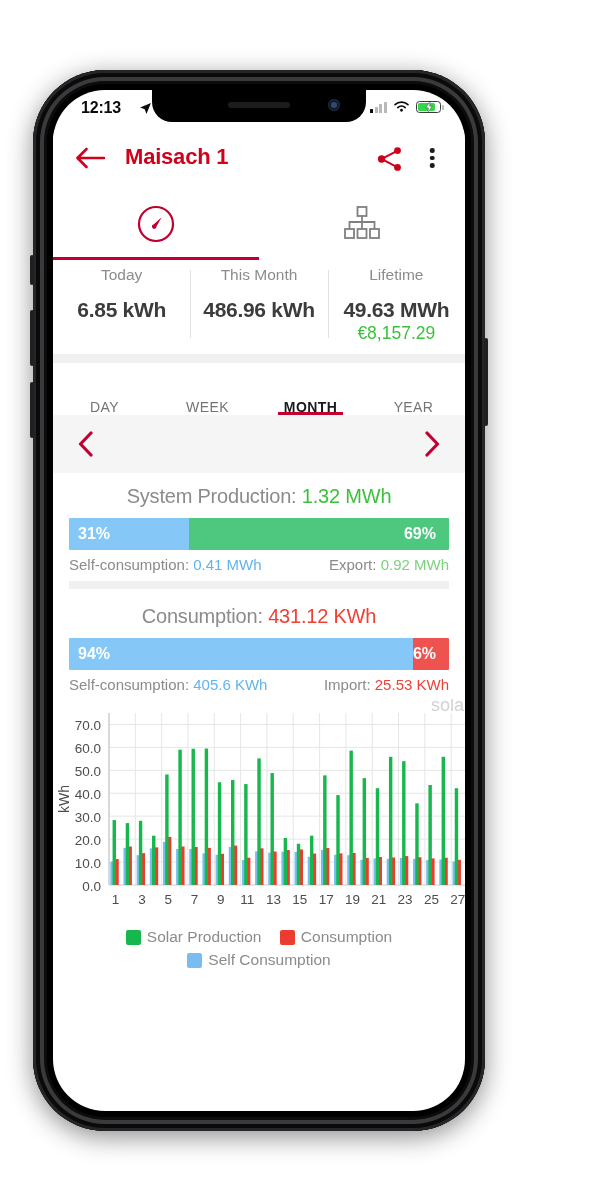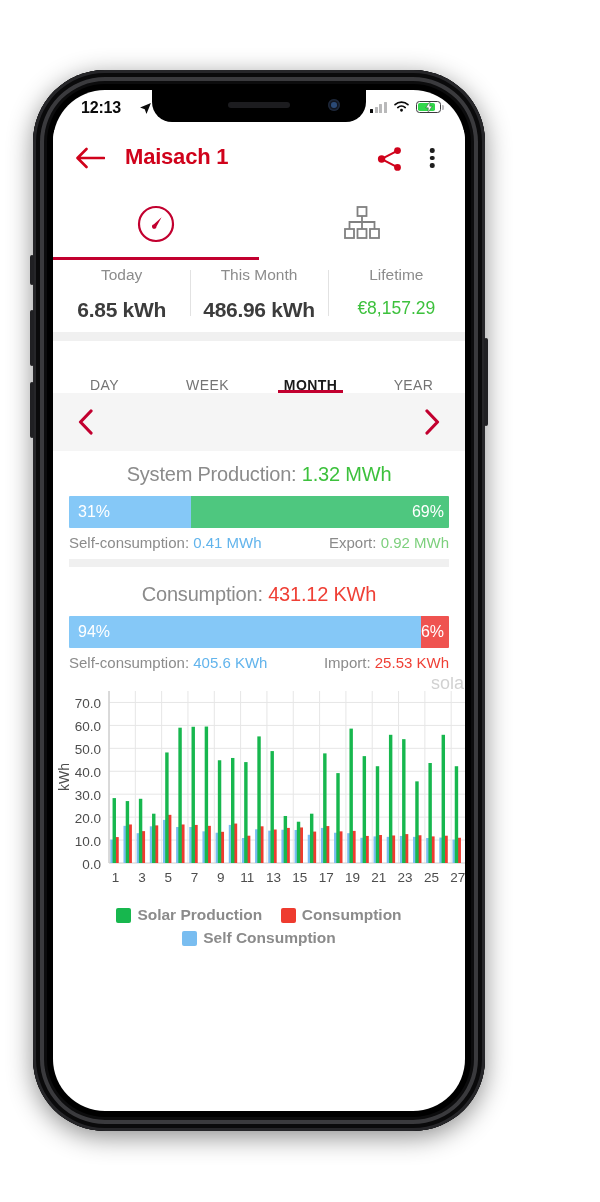--- a/index.html
+++ b/index.html
@@ -343,25 +343,25 @@
     display: flex;
     height: 32px;
     overflow: hidden;
     border-radius: 1px;
   }
   .bar-seg {
     display: flex;
     align-items: center;
     color: #fff;
     font-size: 16px;
-    font-weight: normal;
+    font-weight: bold;
     box-sizing: border-box;
   }
   .bar-seg.left  { justify-content: flex-start; padding-left: 9px; }
-  .bar-seg.right { justify-content: flex-end;  padding-right: 5px; text-align: right; }
+  .bar-seg.right { justify-content: flex-end;  padding-right: 13px; text-align: right; }
   .bar-foot {
     display: flex;
     justify-content: space-between;
     margin-top: 6px;
     font-size: 15px;
     color: #8b8b8b;
   }
   .block-sep { height: 8px; background: #f0f0f0; margin-top: 8px; }
 
   
@@ -381,21 +381,20 @@
   }
   .legend-row { display: block; }
   .legend-item {
     display: inline-flex;
     align-items: center;
     gap: 6px;
     margin: 0 7px;
     font-size: 15.5px;
     color: #8b8b8b;
     vertical-align: middle;
-    font-weight: bold;
   }
   .legend-swatch {
     width: 15px; height: 15px;
     border-radius: 2px;
     display: inline-block;
   }
 </style>
 </head>
 <body>
 
@@ -481,20 +480,21 @@
         <div class="sum-cell">
           <div class="sum-label">Today</div>
           <div class="sum-value">6.85 kWh</div>
         </div>
         <div class="sum-cell">
           <div class="sum-label">This Month</div>
           <div class="sum-value">486.96 kWh</div>
         </div>
         <div class="sum-cell">
           <div class="sum-label">Lifetime</div>
+          <div class="sum-value">49.63 MWh</div>
           <div class="sum-money">€8,157.29</div>
         </div>
       </div>
       <div id="summary-divider"></div>
 
       <div id="period-tabs">
         <div class="period-tab">
           <span>DAY</span>
           <span class="pt-underline"></span>
         </div>

